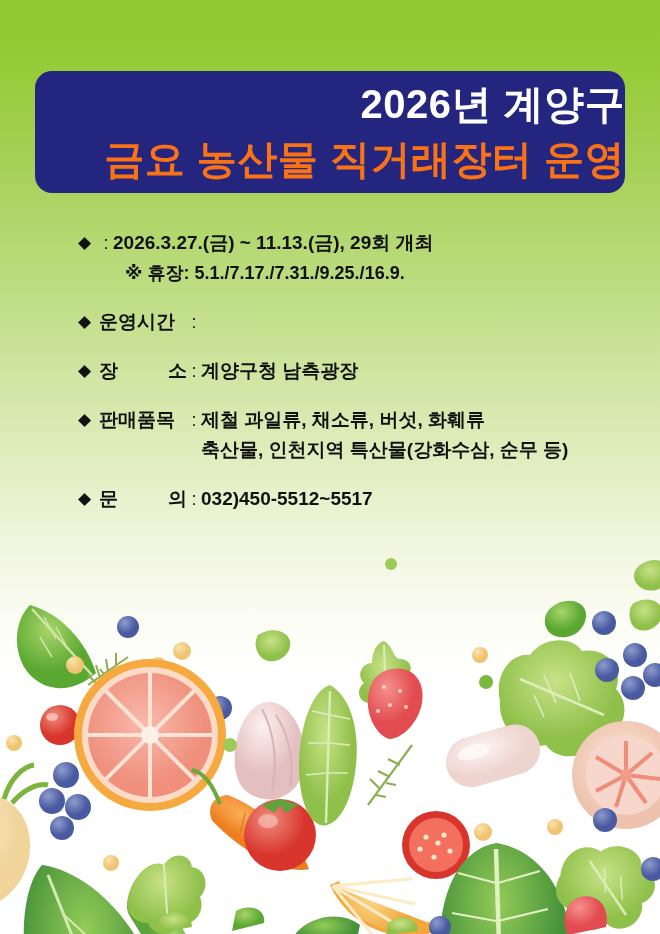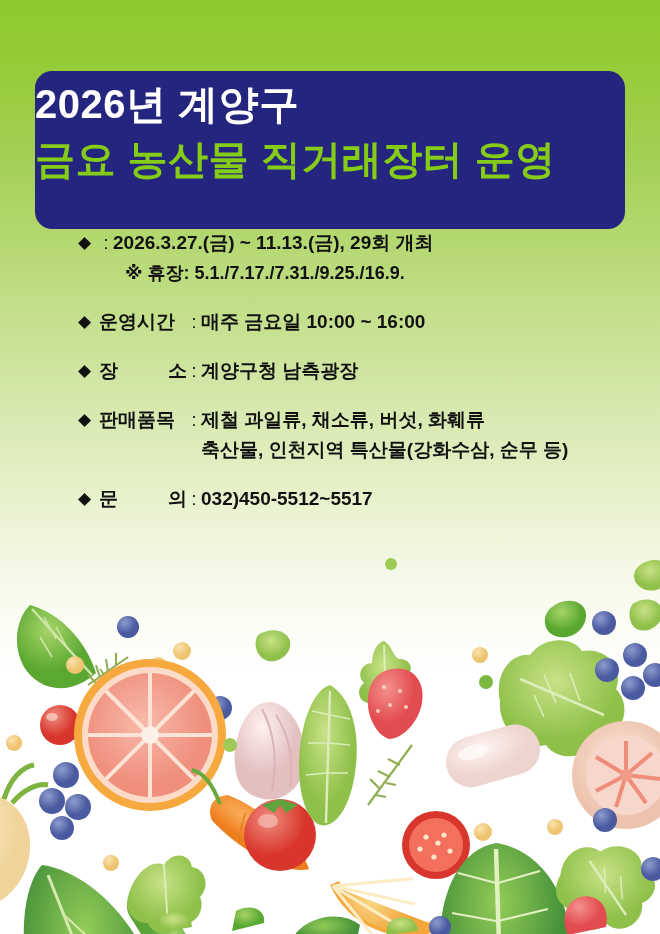--- a/index.html
+++ b/index.html
@@ -28,39 +28,39 @@
       #ffffff 100%
     );
   }
 
   
   .banner {
     position: absolute;
     left: 35px;
     top: 71px;
     width: 590px;
-    height: 158px;
+    height: 122px;
     background: #24257e;
     border-radius: 17px;
-    text-align: left;
+    text-align: right;
     box-sizing: border-box;
     padding-top: 5px;
   }
   .banner-line1 {
     display: block;
     color: #ffffff;
     font-size: 40px;
     font-weight: 700;
     letter-spacing: 0.5px;
     line-height: 56px;
     white-space: nowrap;
   }
   .banner-line2 {
     display: block;
-    color: #84cc16;
+    color: #f97316;
     font-size: 40px;
     font-weight: 700;
     letter-spacing: 0.5px;
     line-height: 54px;
     white-space: nowrap;
   }
 
   
   .info {
     position: absolute;
@@ -149,21 +149,20 @@
       <span class="value">
         <span>2026.3.27.(금) ~ 11.13.(금), 29회 개최</span>
         <span class="sub">※ 휴장: 5.1./7.17./7.31./9.25./16.9.</span>
       </span>
     </div>
 
     <div class="info-row">
       <span class="bullet">◆</span>
       <span class="label">운영시간</span>
       <span class="colon">:</span>
-      <span class="value">매주 금요일 10:00 ~ 16:00</span>
     </div>
 
     <div class="info-row">
       <span class="bullet">◆</span>
       <span class="label spaced">
         <span>장</span>
         <span>소</span>
       </span>
       <span class="colon">:</span>
       <span class="value">계양구청 남측광장</span>

